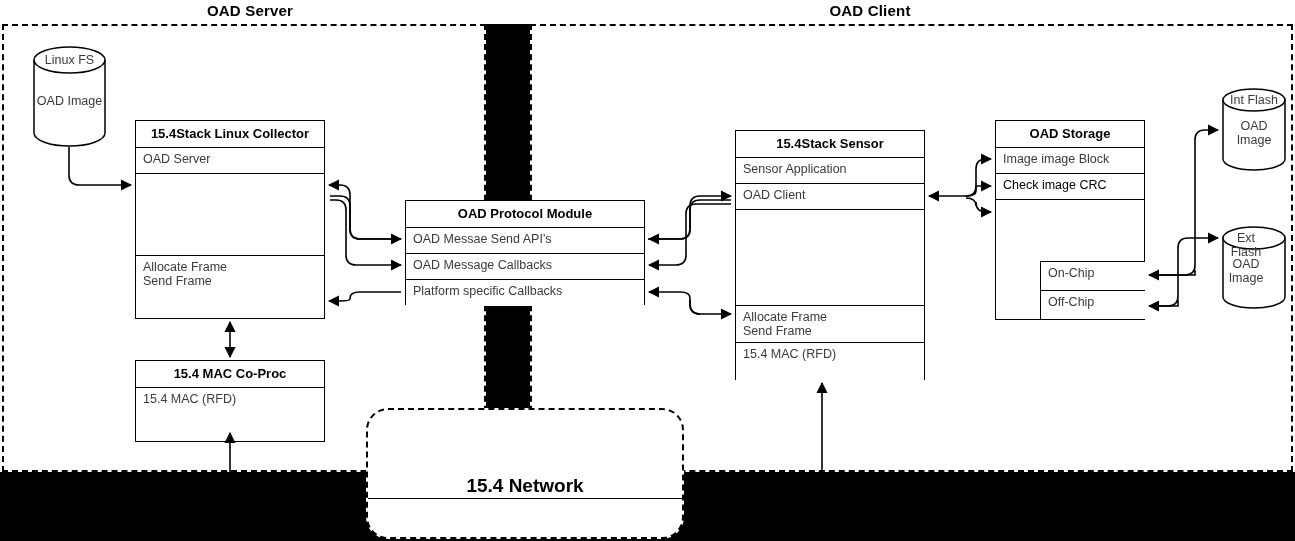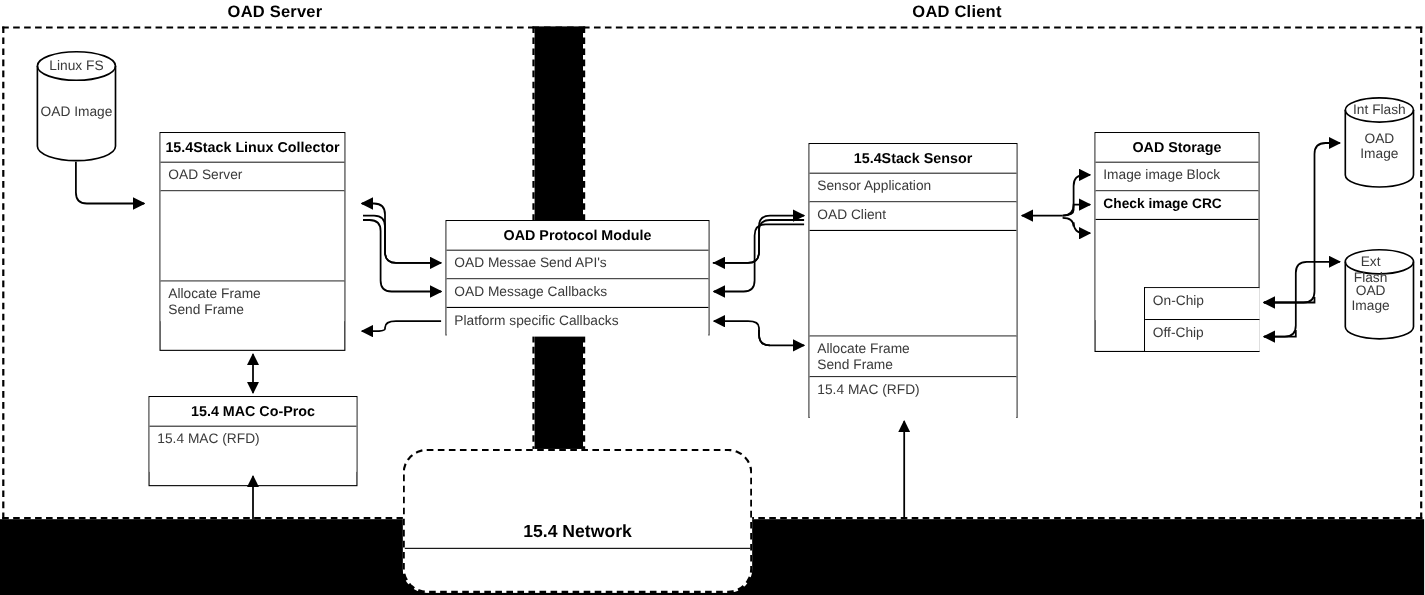--- a/index.html
+++ b/index.html
@@ -13,35 +13,35 @@
   .dashed-region{position:absolute;border:2px dashed #000;box-sizing:border-box;background:transparent;}
   .black-band{position:absolute;background:#000;}
 
   
   .nbox{position:absolute;box-sizing:border-box;border:1.5px solid #000;background:#fff;}
   .nrow{box-sizing:border-box;border-bottom:1.5px solid #000;background:#fff;
         font-size:12.5px;color:#3a3a3a;padding:4px 7px;line-height:1.15;white-space:pre-line;}
   .nrow:last-child{border-bottom:none;}
   .nrow.title{font-weight:bold;text-align:center;color:#000;font-size:13px;padding:6px 4px;}
   .nrow.filler{color:transparent;}
-  .nrow.strong{color:#000;font-weight:700;}
+  .nrow.strong{color:#000;font-weight:400;}
   .nrow.noborder{border-bottom:none;}
 
   
   .cyl{position:absolute;}
   .cyl svg{position:absolute;left:0;top:0;overflow:visible;}
   .cyl .cyl-top-label{position:absolute;width:100%;text-align:center;font-size:12.5px;
         color:#3a3a3a;line-height:1.12;}
   .cyl .cyl-body-label{position:absolute;width:100%;text-align:center;font-size:12.5px;
         color:#3a3a3a;line-height:1.15;}
 
   
   .network{position:absolute;box-sizing:border-box;border:2px dashed #000;border-radius:22px;
            background:#fff;}
-  .network .nw-label{position:absolute;width:100%;text-align:center;font-size:16px;
+  .network .nw-label{position:absolute;width:100%;text-align:center;font-size:19px;
            font-weight:bold;color:#000;}
   .network .nw-sep{position:absolute;left:0;width:100%;height:0;border-top:1.5px solid #000;}
 
   
   #wires{position:absolute;left:0;top:0;width:1295px;height:541px;pointer-events:none;}
   #wires path,#wires line{fill:none;stroke:#000;stroke-width:1.6;}
   #wires .head{fill:#000;stroke:none;}
 </style>
 </head>
 <body>
@@ -61,21 +61,21 @@
   <div class="cyl" style="left:33px;top:46px;width:73px;height:101px;">
     <svg width="73" height="101" viewBox="0 0 73 101">
       <path d="M1,14 a35.5,13 0 0,1 71,0 L72,87 a35.5,13 0 0,1 -71,0 Z" fill="#ffffff" stroke="#000" stroke-width="1.5"></path>
       <path d="M1,14 a35.5,13 0 0,0 71,0" fill="none" stroke="#000" stroke-width="1.5"></path>
     </svg>
     <div class="cyl-top-label" style="top:7px;">Linux
 FS</div>
     <div class="cyl-body-label" style="top:48px;">OAD Image</div>
   </div>
 
-  <div class="nbox" style="left:135px;top:120px;width:169px;height:199px;margin-left:10px;">
+  <div class="nbox" style="left:135px;top:120px;width:190px;height:199px;">
     <div class="nrow title" style="height:27px;">15.4Stack Linux Collector</div>
     <div class="nrow" style="height:26px;">OAD Server</div>
     <div class="nrow filler" style="height:82px;"></div>
     <div class="nrow noborder" style="height:36px;">Allocate Frame
 Send Frame</div>
   </div>
 
   <div class="nbox" style="left:135px;top:360px;width:190px;height:82px;">
     <div class="nrow title" style="height:27px;">15.4 MAC Co-Proc</div>
     <div class="nrow noborder" style="height:41px;">15.4 MAC (RFD)</div>

